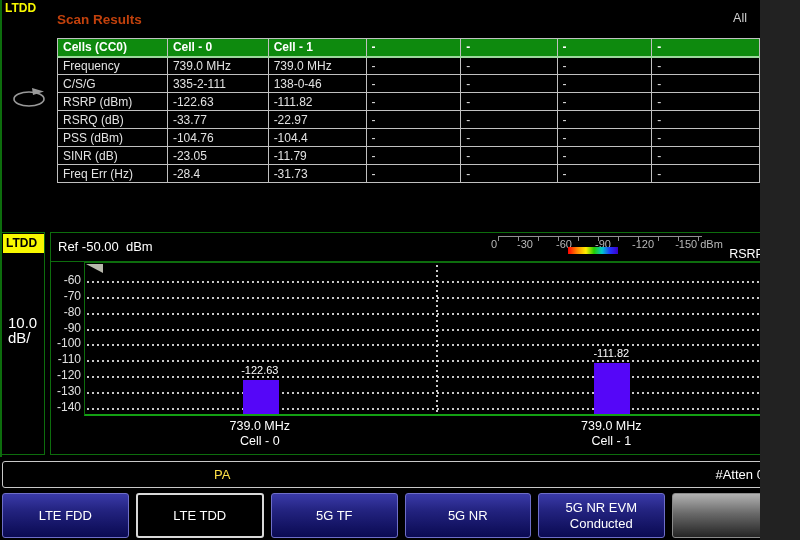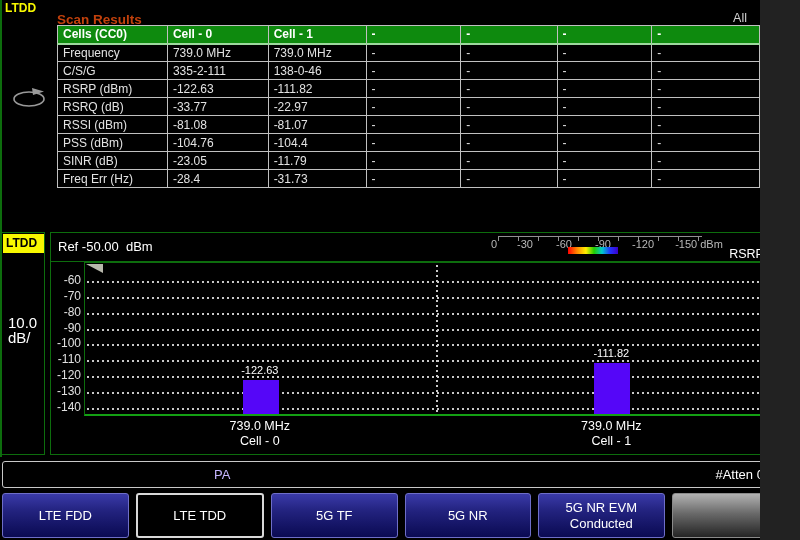--- a/index.html
+++ b/index.html
@@ -8,21 +8,21 @@
             font-family:"Liberation Sans", sans-serif; overflow:hidden; }
 
   .left-edge { position:absolute; left:0; top:0; width:2px; height:457px; background:#0d6d0d; }
 
   
   .top-mode { position:absolute; left:5px; top:1px; color:#f8f800; font-weight:bold; font-size:12px; }
   .sweep-icon { position:absolute; left:9px; top:84px; }
   .page-title { position:absolute; left:57px; top:12px; color:#c2410c; font-weight:bold; font-size:13.5px; }
   .top-all { position:absolute; right:13px; top:11px; color:#d0d0d0; font-size:12.5px; }
 
-  table.scan { position:absolute; left:57px; top:25px; border-collapse:collapse; table-layout:fixed;border-radius:14px; }
+  table.scan { position:absolute; left:57px; top:38px; border-collapse:collapse; table-layout:fixed;border-radius:14px; }
   table.scan th, table.scan td {
       border:1px solid #c0c0c0; height:18px; padding:0 2px 0 5px;
       font-size:12px; color:#e2e2e2; text-align:left; font-weight:normal;
       white-space:nowrap; overflow:hidden; }
   table.scan thead th { background:#0e8a0e; color:#fff; font-weight:bold;
       border-bottom:2px solid #9ed89e; }
 
   
   .sidebar { position:absolute; left:1px; top:232px; width:44px; height:223px;
              border:1px solid #0d6d0d; background:#000; }
@@ -59,21 +59,21 @@
   .tri-left  { left:1px; top:1px; clip-path:polygon(0 0,100% 0,100% 100%); }
   .tri-right { right:1px; top:1px; clip-path:polygon(0 0,100% 0,0 100%); }
   .bar { position:absolute; width:36px; }
   .bar-value { position:absolute; transform:translateX(-50%); color:#fff; font-size:11px; }
   .xlabel { position:absolute; transform:translateX(-50%); top:157px; text-align:center;
           color:#fff; font-size:12.5px; line-height:15px; white-space:pre-line; }
 
   
   .statusbar { position:absolute; left:2px; top:461px; width:795px; height:27px;
           background:#000; border:1px solid #c8c8c8; border-radius:3px; }
-  .status-left  { position:absolute; left:211px; top:5px; color:#c4b5fd; font-size:13px; }
+  .status-left  { position:absolute; left:211px; top:5px; color:#fde047; font-size:13px; }
   .status-right { position:absolute; right:9px; top:5px; color:#fff; font-size:13px; white-space:pre; }
 
   .softkeys { position:absolute; left:2px; top:493px; width:796px; height:45px;
           display:flex; gap:7px; }
   .softkey { flex:1; border-radius:3px; display:flex; align-items:center; justify-content:center;
           text-align:center; color:#fff; font-size:13px; line-height:16px;
           white-space:pre-line; cursor:pointer; }
   .softkey.blue   { background:linear-gradient(180deg,#3a3aa8 0%,#22227e 40%,#0a0a52 100%);
                     border:1px solid #6e6ec8; }
   .softkey.active { background:#000; border:2px solid #d8d8d8; }
@@ -131,29 +131,20 @@
           <td>-111.82</td>
           <td>-</td>
           <td>-</td>
           <td>-</td>
           <td>-</td>
         </tr>
         <tr>
           <td>RSRQ (dB)</td>
           <td>-33.77</td>
           <td>-22.97</td>
-          <td>-</td>
-          <td>-</td>
-          <td>-</td>
-          <td>-</td>
-        </tr>
-        <tr>
-          <td>RSSI (dBm)</td>
-          <td>-81.08</td>
-          <td>-81.07</td>
           <td>-</td>
           <td>-</td>
           <td>-</td>
           <td>-</td>
         </tr>
         <tr>
           <td>PSS (dBm)</td>
           <td>-104.76</td>
           <td>-104.4</td>
           <td>-</td>

